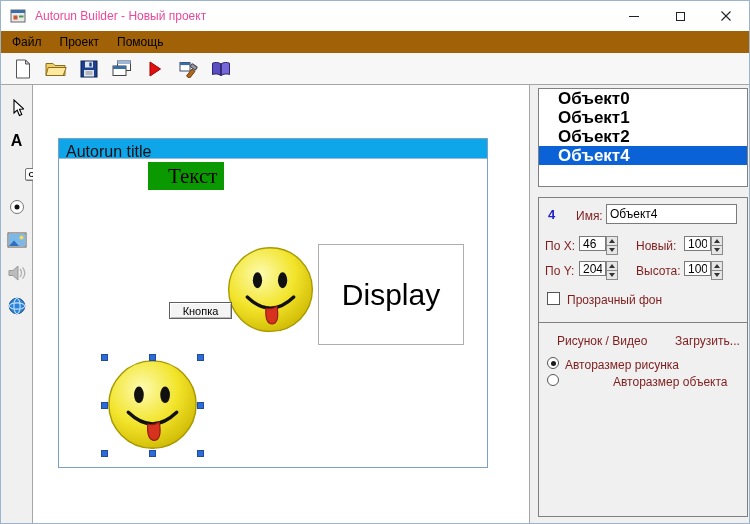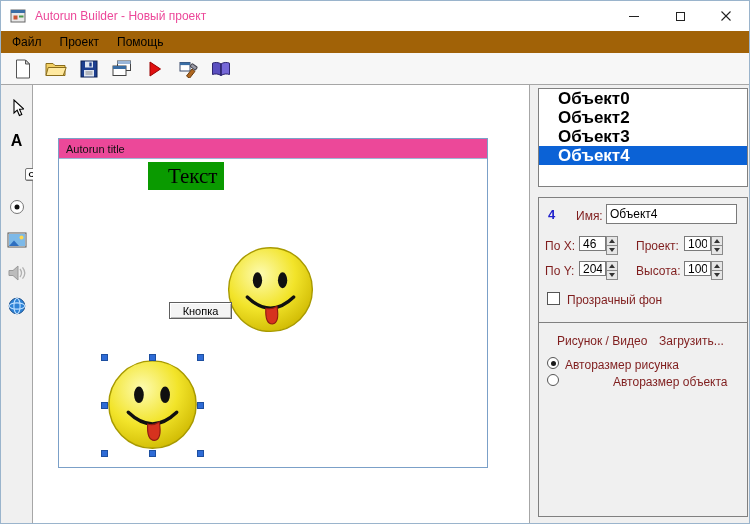--- a/index.html
+++ b/index.html
@@ -35,22 +35,22 @@
   .tool { width:24px; height:22px; display:flex; align-items:center; justify-content:center; }
   .tool-a { font-weight:bold; font-size:16px; color:#000; }
   .tool-ok { font-size:8px; font-weight:bold; border:1px solid #777; background:#fdfdfd;
              border-radius:2px; padding:1px 3px; box-shadow:inset -1px -1px 0 #bbb;margin-left:36px; }
 
   
   .canvas { position:absolute; left:32px; top:84px; width:497px; bottom:0; background:#fff;
             border-right:1px solid #a6a6a6; }
   .designer-form { position:absolute; left:25px; top:53px; width:430px; height:330px;
                    border:1px solid #7ba0c8; background:#fff; }
-  .form-titlebar { height:20px; background:#ec4899; border-bottom:1px solid #9cb8d6;
-                   font-size:11px; color:#111; padding:4px 0 0 7px; }
+  .form-titlebar { height:20px; background:#0ea5e9; border-bottom:1px solid #9cb8d6;
+                   font-size:16px; color:#111; padding:4px 0 0 7px; }
   .form-body { position:relative; width:100%; height:308px; background:#fff; }
 
   .obj-text { position:absolute; left:89px; top:3px; width:76px; height:28px; background:#0a9a00;
               color:#000; font-family:"Liberation Serif", serif; font-size:21px;
               display:flex; align-items:center; padding-left:20px; }
   .obj-smiley1 { position:absolute; left:165px; top:85px; width:93px; height:93px; background:#fff; z-index:1; }
   .obj-button { position:absolute; left:110px; top:131px; width:63px; height:17px; z-index:3;
                 background:#f4f4f4; border:1px solid #5f5f5f; font-size:11px;
                 display:flex; align-items:center; justify-content:center;
                 box-shadow:inset 1px 1px 0 #ffffff, inset -1px -1px 0 #b9b9b9;margin-top:12px; }
@@ -249,20 +249,21 @@
             <circle cx="50" cy="49" r="45" fill="url(#sg1)" stroke="#a89a00" stroke-width="1.5"></circle>
             <ellipse cx="36" cy="39" rx="5" ry="8.5" fill="#101010"></ellipse>
             <ellipse cx="63" cy="39" rx="5" ry="8.5" fill="#101010"></ellipse>
             <path d="M25 57 Q50 81 75 57" fill="none" stroke="#101010" stroke-width="3.5" stroke-linecap="round"></path>
             <path d="M45 69 Q44 86 52 86 Q60 85 57 67 Q51 71 45 69 Z" fill="#d6321e" stroke="#8e1a10" stroke-width="1.2"></path>
           </svg>
         </div>
 
         <div class="obj-button">Кнопка</div>
 
+        <div class="obj-display">Display</div>
 
         <div class="obj-smiley2">
           <svg class="smiley-svg" viewBox="0 0 100 100">
             <defs>
               <radialGradient id="sg2" cx="38%" cy="32%" r="75%">
                 <stop offset="0%" stop-color="#fdfbb0"></stop>
                 <stop offset="55%" stop-color="#f2e42a"></stop>
                 <stop offset="100%" stop-color="#cdb700"></stop>
               </radialGradient>
             </defs>
@@ -283,43 +284,43 @@
         </div>
 
       </div>
     </div>
   </div>
 
   <div class="right-panel">
 
     <div class="objects-list">
       <div class="list-item">Объект0</div>
+      <div class="list-item">Объект1</div>
       <div class="list-item">Объект2</div>
-      <div class="list-item">Объект3</div>
       <div class="list-item selected">Объект4</div>
     </div>
 
     <div class="props-box">
 
       <div class="sec-a">
         <span class="obj-index">4</span>
         <span class="lbl" style="left:37px; top:11px;">Имя:</span>
         <input class="txt-input" id="name-input" value="Объект4" style="">
 
         <span class="lbl" style="left:6px; top:41px;">По X:</span>
         <input class="txt-input num-input" style="left: 40px; top: 38px;" value="46">
         <span class="spin" style="left:67px; top:38px;">
           <span class="spin-half">
               <i class="tri-up"></i>
             </span>
           <span class="spin-half">
               <i class="tri-down"></i>
             </span>
         </span>
-        <span class="lbl" style="left:97px; top:41px;">Проект:</span>
+        <span class="lbl" style="left:97px; top:41px;">Новый:</span>
         <input class="txt-input num-input" style="left: 145px; top: 38px;" value="100">
         <span class="spin" style="left:172px; top:38px;">
           <span class="spin-half">
               <i class="tri-up"></i>
             </span>
           <span class="spin-half">
               <i class="tri-down"></i>
             </span>
         </span>
 
@@ -343,21 +344,21 @@
               <i class="tri-down"></i>
             </span>
         </span>
 
         <span class="checkbox"></span>
         <span class="lbl" style="left:28px; top:95px;">Прозрачный фон</span>
       </div>
 
       <div class="sec-b">
         <span class="lbl" style="left:18px; top:11px;">Рисунок / Видео</span>
-        <span class="lbl" style="left:120px; top:11px;">Загрузить...</span>
+        <span class="lbl" style="left:136px; top:11px;">Загрузить...</span>
 
         <span class="radio" style="left:8px; top:34px;">
           <span class="radio-dot on"></span>
         </span>
         <span class="lbl" style="left:26px; top:35px;">Авторазмер рисунка</span>
 
         <span class="radio" style="left:8px; top:51px;">
           <span class="radio-dot"></span>
         </span>
         <span class="lbl" style="left:26px; top:52px;margin-left:48px;">Авторазмер объекта</span>

